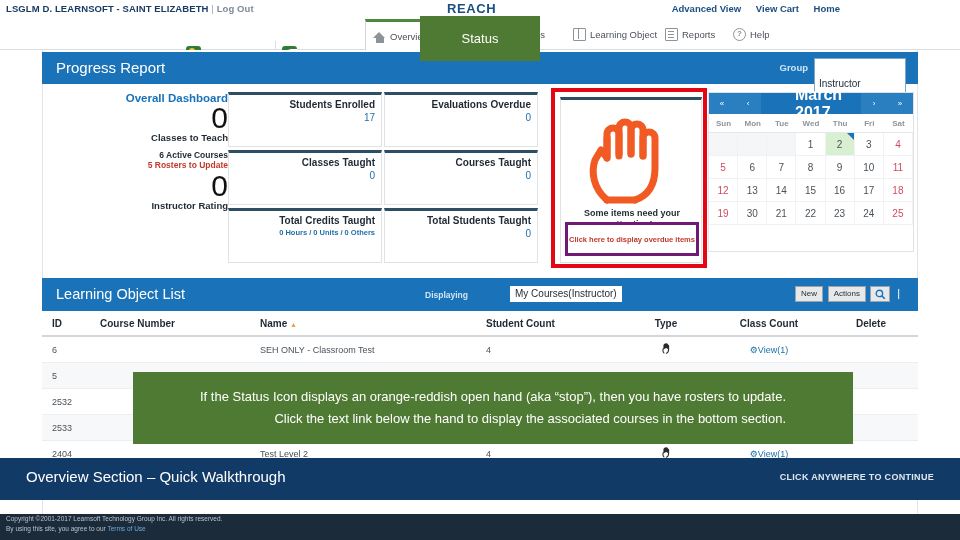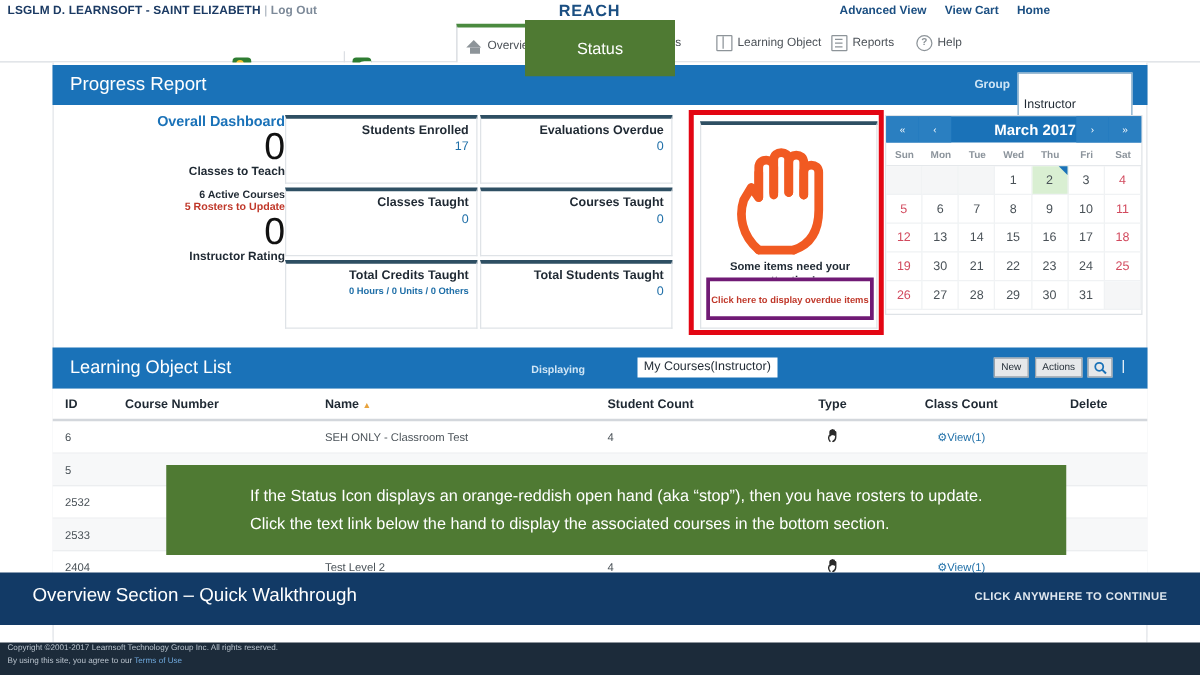--- a/index.html
+++ b/index.html
@@ -201,21 +201,21 @@
   #cal-head{
     display:flex; height:21px; background:#1a72b8; color:#ffffff;
     align-items:stretch;
   }
   .cal-nav{
     width:26px; display:flex; align-items:center; justify-content:center;
     font-size:8px; background:#2a7fc1;
   }
   #cal-title{
     flex:1; display:flex; align-items:center; justify-content:center;
-    font-size:12px; font-weight:bold;padding-left:34px;
+    font-size:16px; font-weight:bold;padding-left:34px;
   }
   #cal-dow{ display:flex; height:19px; border-bottom:1px solid #e5e8eb; }
   #cal-dow div{
     flex:1; text-align:center; line-height:19px;
     font-size:8px; font-weight:bold; color:#8c949c;
   }
   .cal-week{ display:flex; height:23px; }
   .cal-week div{
     flex:1; text-align:center; line-height:23px; font-size:10px;
     color:#4a5258; border-right:1px solid #f0f2f4; border-bottom:1px solid #f0f2f4;
@@ -285,21 +285,21 @@
   .c-type{ width:96px; text-align:center; }
   .c-class{ width:110px; text-align:center; }
   .c-del{ flex:1; text-align:center; }
   .sort-caret{ color:#e8a33d; font-size:7px; }
   .link-blue{ color:#1f6fa8; }
 
   
   .callout{
     position:absolute; background:#4f7a33; color:#ffffff;
     display:flex; align-items:center; justify-content:center;
-    text-align:left;
+    text-align:right;
   }
   #status-callout{
     left:420px; top:16px; width:120px; height:45px;
     font-size:13px;
   }
   #hand-callout{
     left:110px; top:372px; width:720px; height:72px;
     font-size:13px; line-height:22px; padding:0 16px;margin-left:23px;
   }
 
@@ -500,29 +500,20 @@
       </div>
       <div class="cal-week">
         <div class="we">19</div>
         <div>30</div>
         <div>21</div>
         <div>22</div>
         <div>23</div>
         <div>24</div>
         <div class="we">25</div>
       </div>
-      <div class="cal-week">
-        <div class="we">26</div>
-        <div>27</div>
-        <div>28</div>
-        <div>29</div>
-        <div>30</div>
-        <div>31</div>
-        <div class="blank"></div>
-      </div>
     </div>
 </div>
 
 <div id="lol-header">
   <div id="lol-title">Learning Object List</div>
   <div id="lol-displaying">Displaying</div>
   <div id="lol-filter">My Courses(Instructor)</div>
   <div class="lol-btn" id="lol-new">New</div>
   <div class="lol-btn" id="lol-actions">Actions</div>
   <div id="lol-search">

